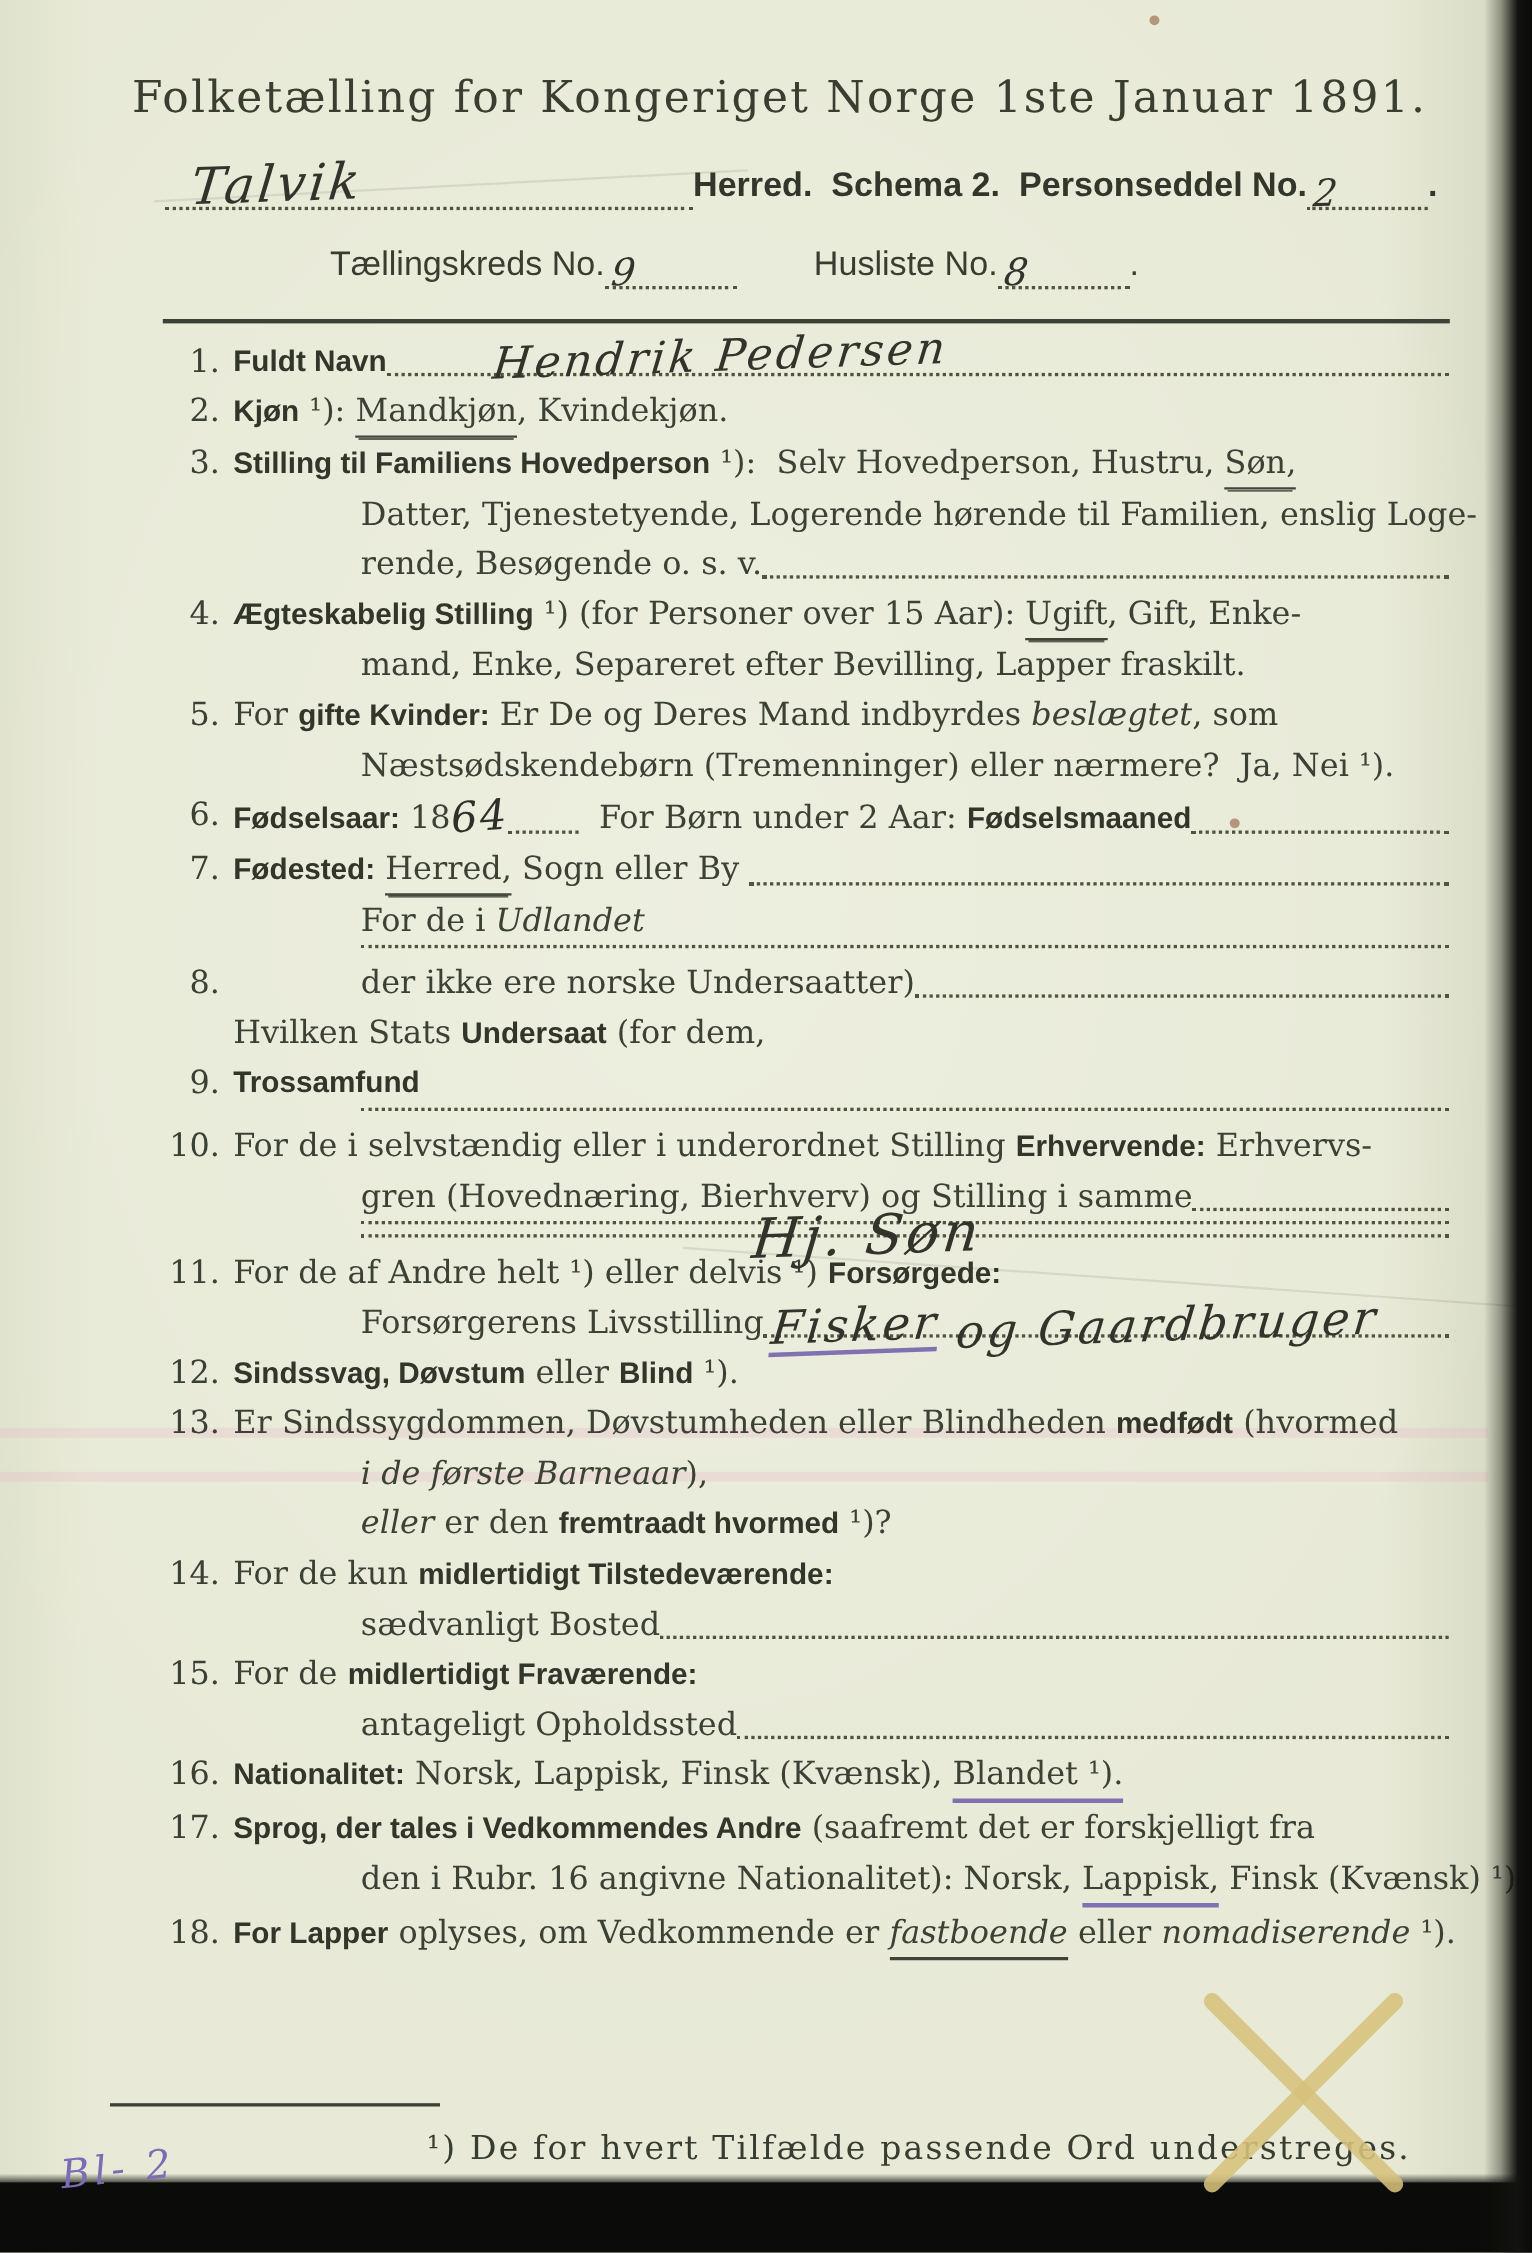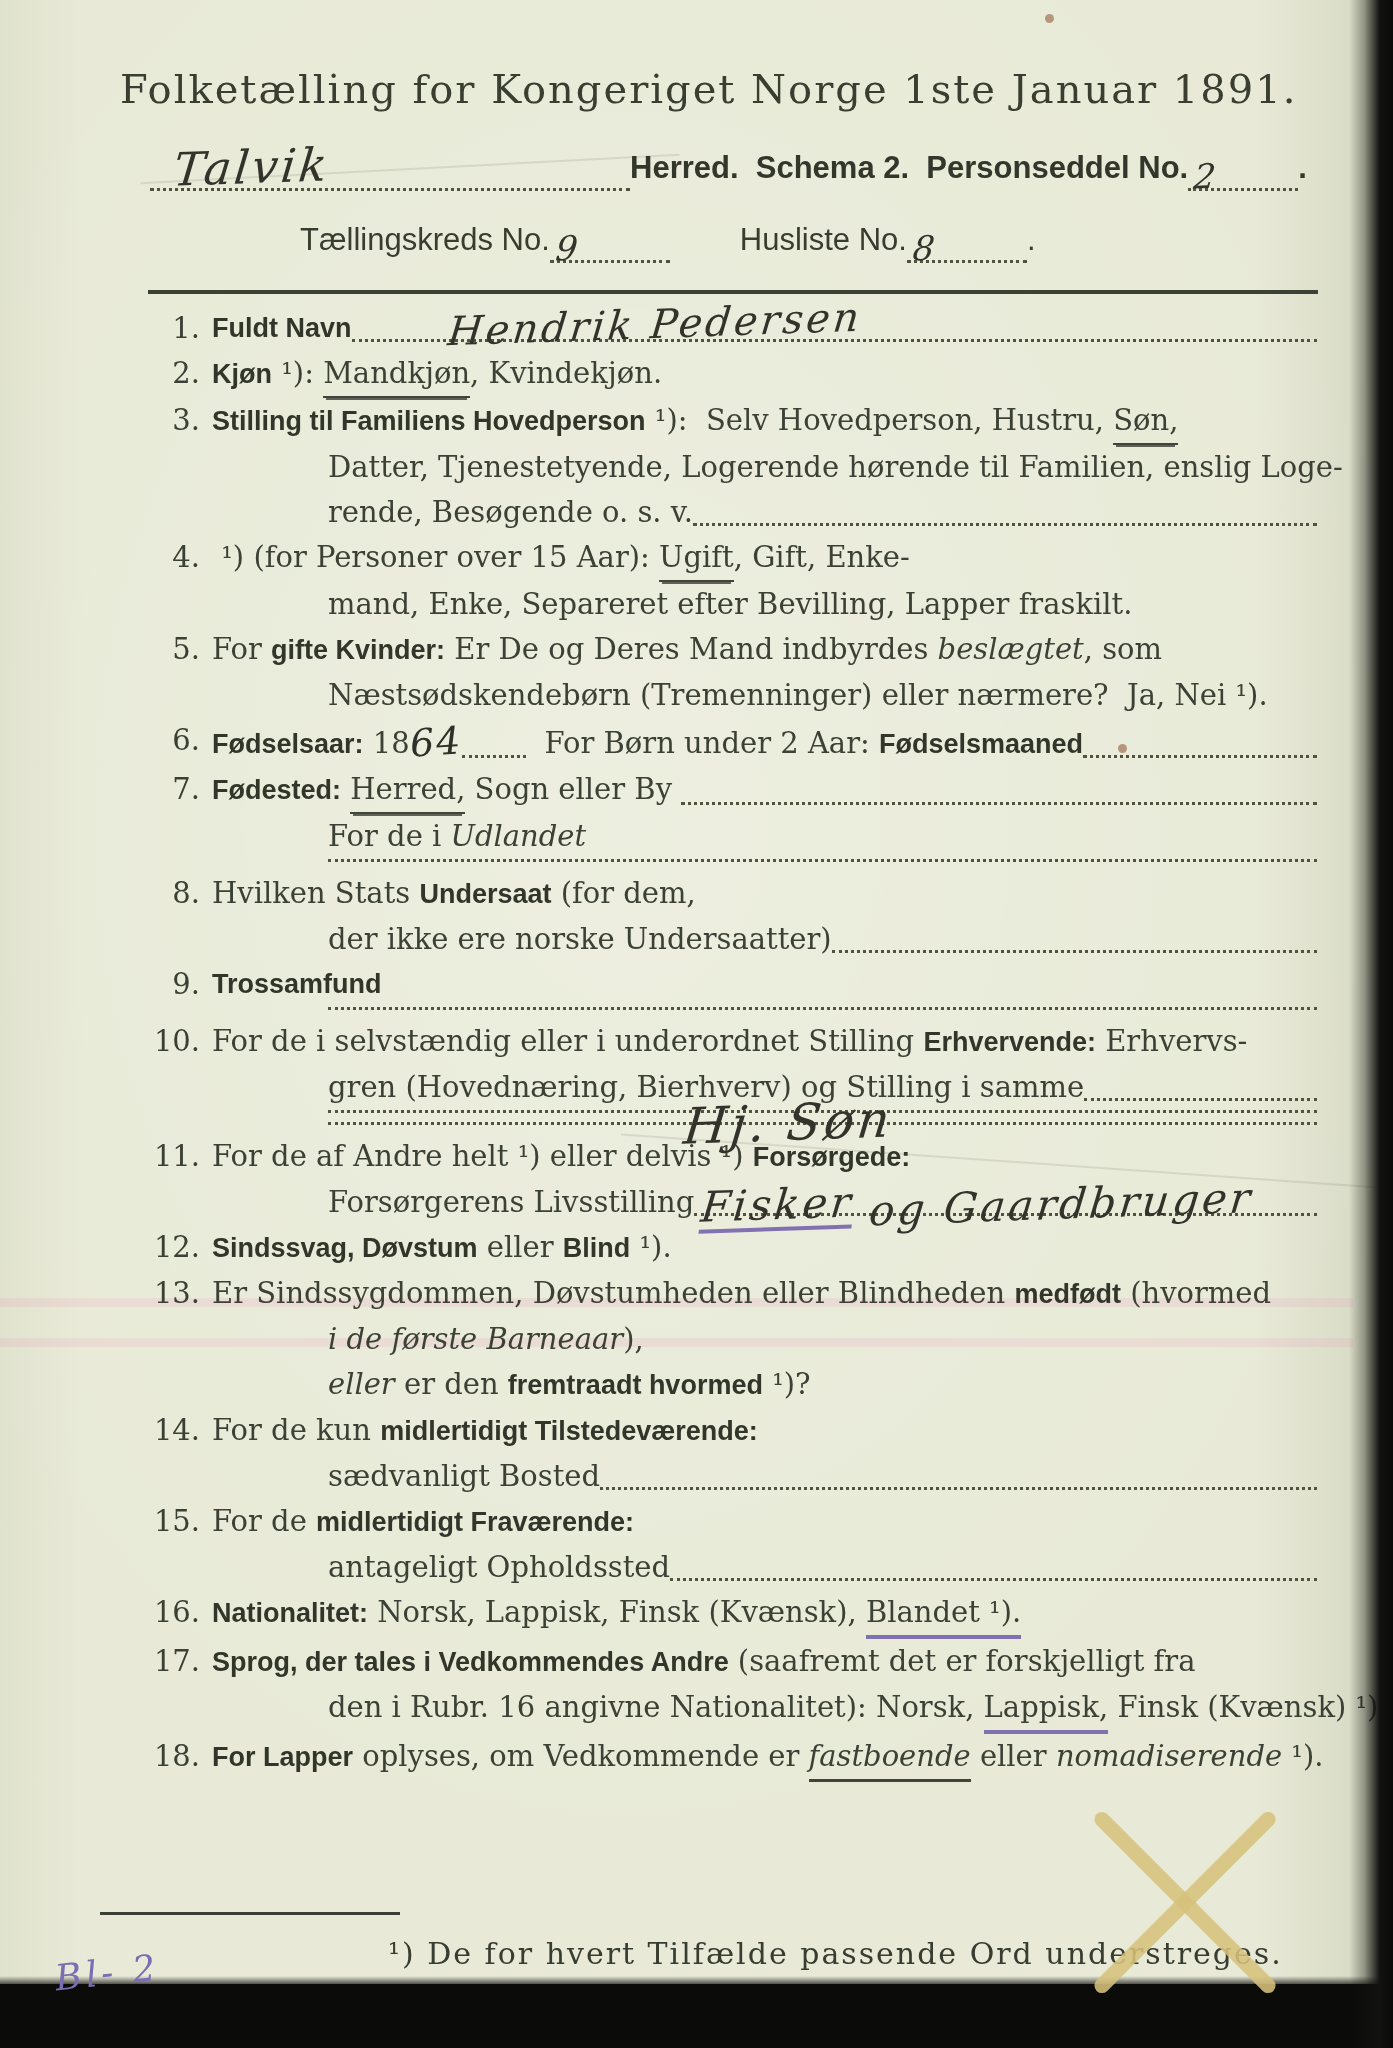--- a/index.html
+++ b/index.html
@@ -154,20 +154,21 @@
           <div class="ln cont">
             <span class="seg p">rende, Besøgende o. s. v.</span>
             <span class="leader"></span>
           </div>
         </div>
       </div>
       <div class="item">
         <div class="num">4.</div>
         <div class="body">
           <div class="ln">
+            <span class="seg b">Ægteskabelig Stilling</span>
             <span class="seg p"> ¹) (for Personer over 15 Aar): </span>
             <span class="seg p u-double">Ugift</span>
             <span class="seg p">, Gift, Enke-</span>
           </div>
           <div class="ln cont">
             <span class="seg p">mand, Enke, Separeret efter Bevilling, Lapper fraskilt.</span>
           </div>
         </div>
       </div>
       <div class="item">
@@ -214,28 +215,28 @@
             <span class="seg i">Udlandet</span>
           </div>
           <div class="ln cont">
             <span class="leader"></span>
           </div>
         </div>
       </div>
       <div class="item">
         <div class="num">8.</div>
         <div class="body">
+          <div class="ln cont">
+            <span class="seg p">der ikke ere norske Undersaatter)</span>
+            <span class="leader"></span>
+          </div>
           <div class="ln">
             <span class="seg p">Hvilken Stats </span>
             <span class="seg b">Undersaat</span>
             <span class="seg p"> (for dem,</span>
-          </div>
-          <div class="ln cont">
-            <span class="seg p">der ikke ere norske Undersaatter)</span>
-            <span class="leader"></span>
           </div>
         </div>
       </div>
       <div class="item">
         <div class="num">9.</div>
         <div class="body">
           <div class="ln">
             <span class="seg b">Trossamfund</span>
           </div>
           <div class="ln cont">

